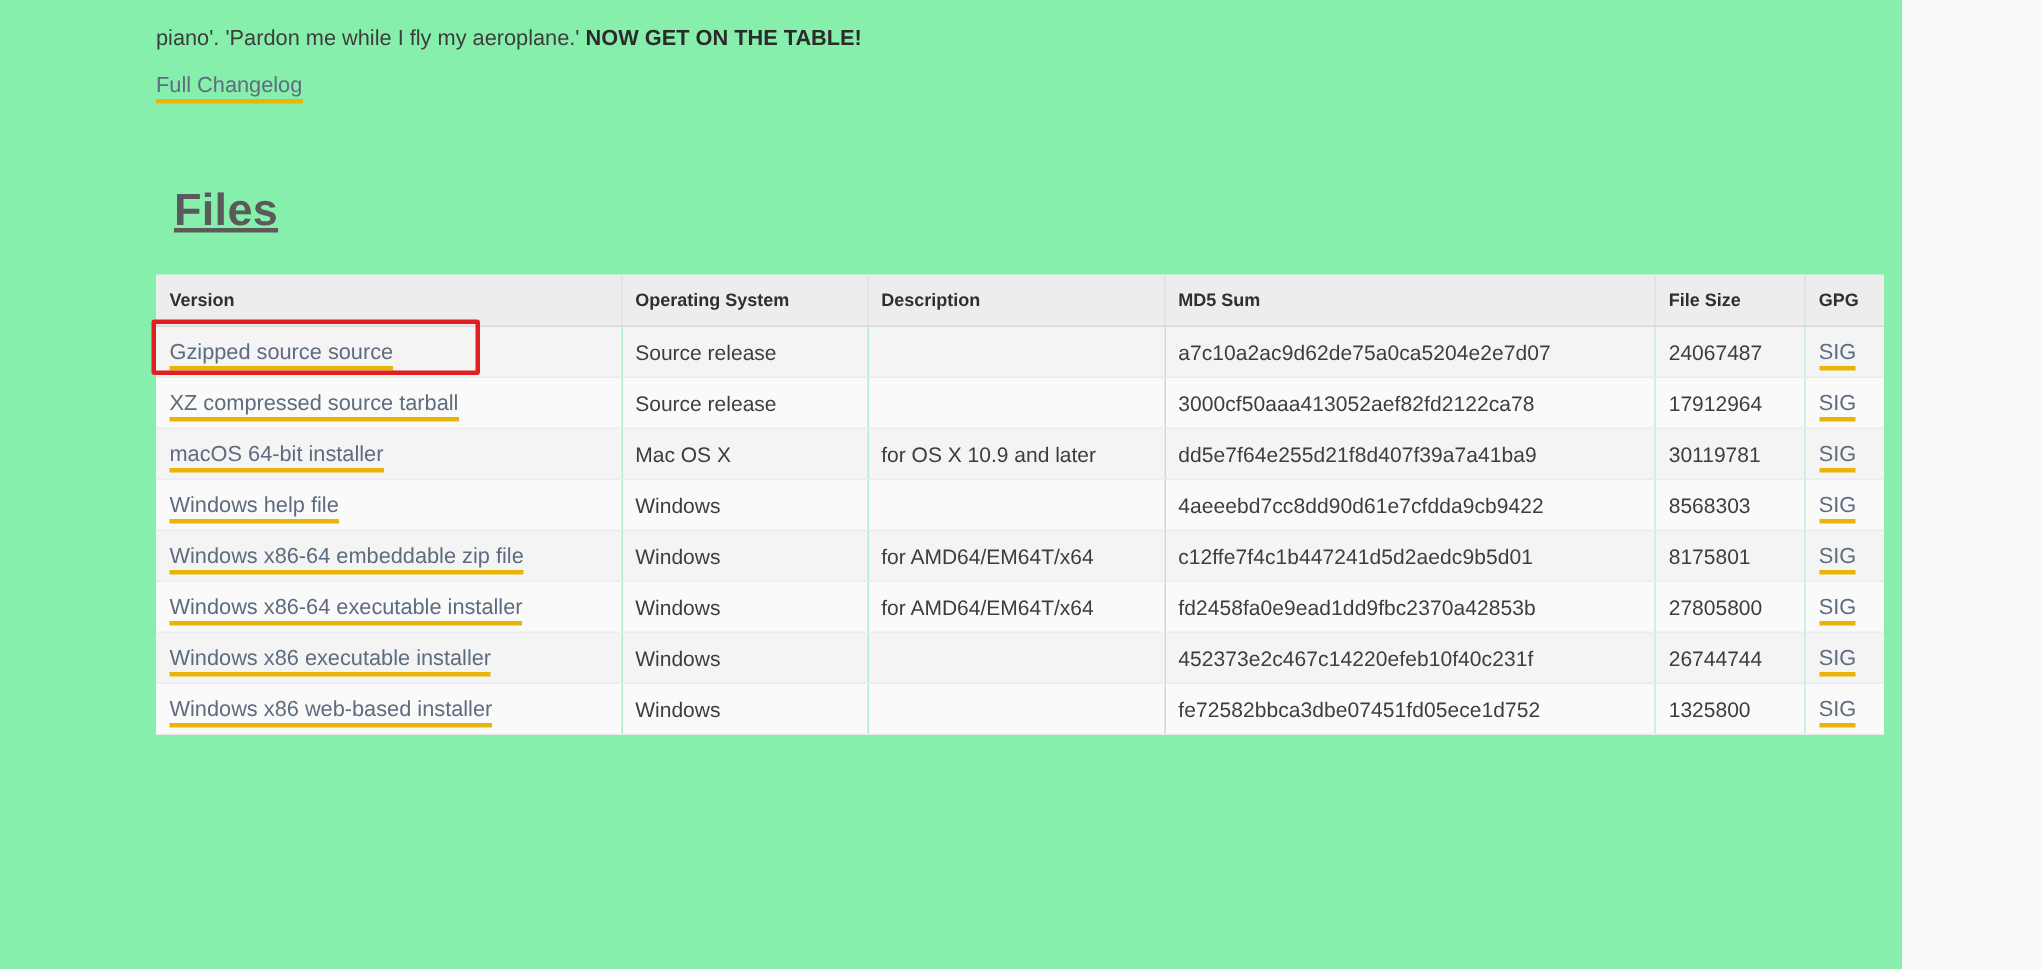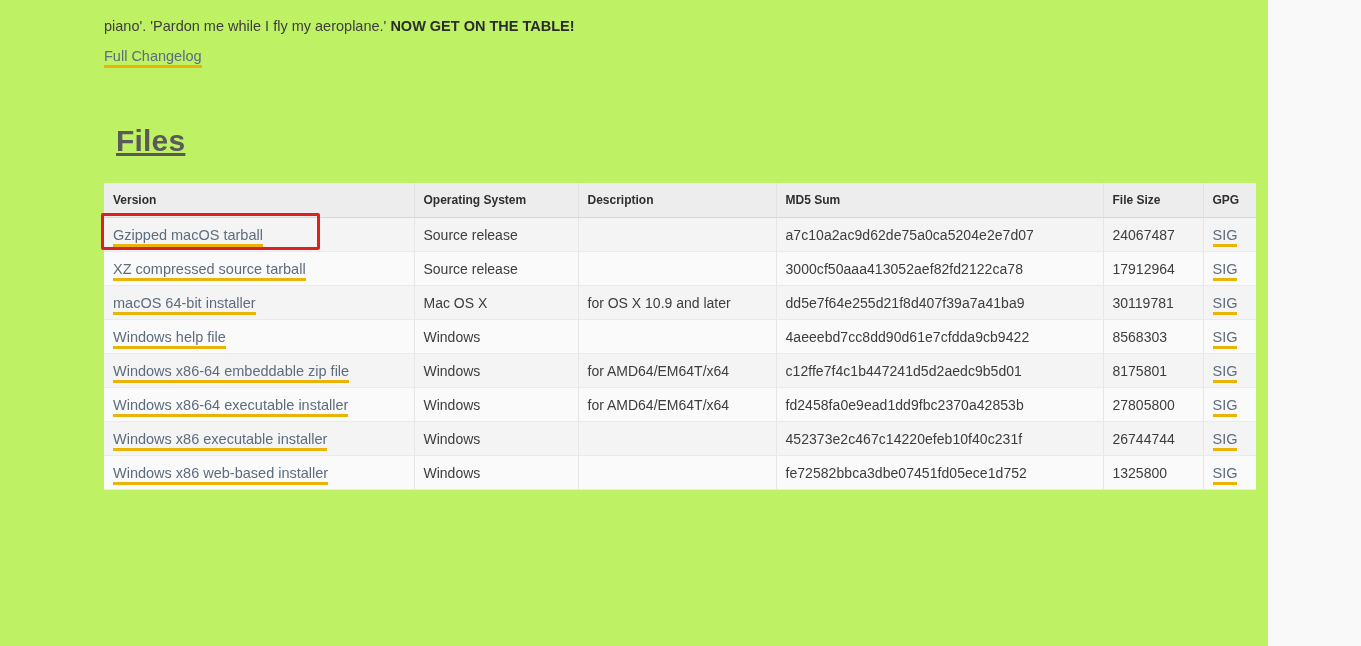--- a/index.html
+++ b/index.html
@@ -12,21 +12,21 @@
   }
   body {
     font-family: "Liberation Sans", sans-serif;
     color: #3d3d3d;
     font-size: 14px;
   }
   .page {
     position: relative;
     width: 1268px;
     height: 646px;
-    background: #bef264;
+    background: #86efac;
   }
   .intro-para {
     position: absolute;
     left: 104px;
     top: 0px;
     width: 1150px;
     font-size: 14.5px;
     line-height: 22px;
     color: #3d3d3d;
   }
@@ -149,21 +149,21 @@
           <th>Version</th>
           <th>Operating System</th>
           <th>Description</th>
           <th>MD5 Sum</th>
           <th>File Size</th>
           <th>GPG</th>
         </tr>
       </thead>
       <tbody id="files-body">
           <tr>
-            <td><a class="plain-link" href="#">Gzipped macOS tarball</a></td>
+            <td><a class="plain-link" href="#">Gzipped source source</a></td>
             <td>Source release</td>
             <td></td>
             <td class="md5">a7c10a2ac9d62de75a0ca5204e2e7d07</td>
             <td>24067487</td>
             <td><a class="plain-link" href="#">SIG</a></td>
           </tr>
           <tr>
             <td><a class="plain-link" href="#">XZ compressed source tarball</a></td>
             <td>Source release</td>
             <td></td>

